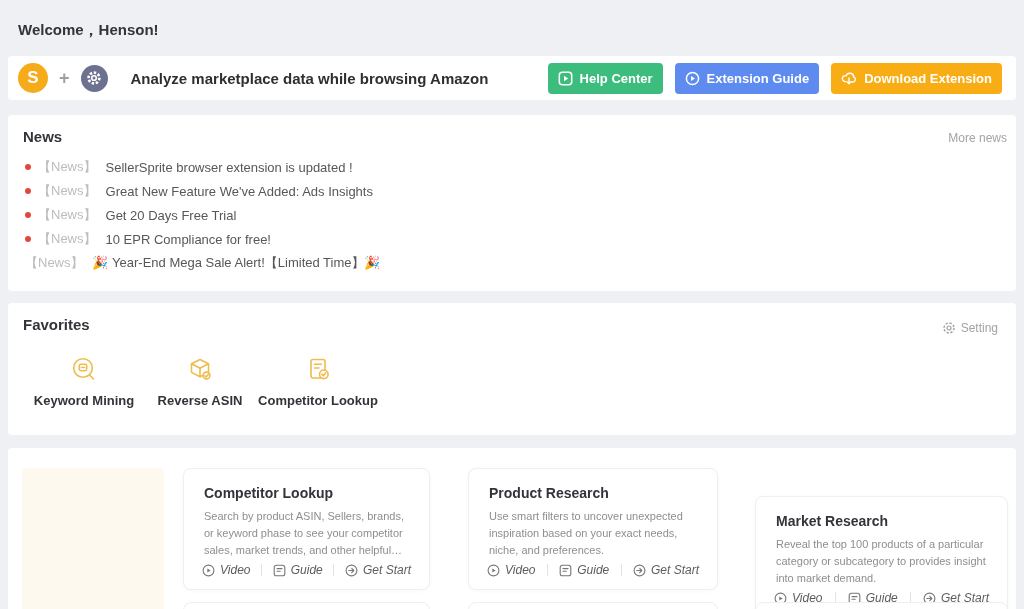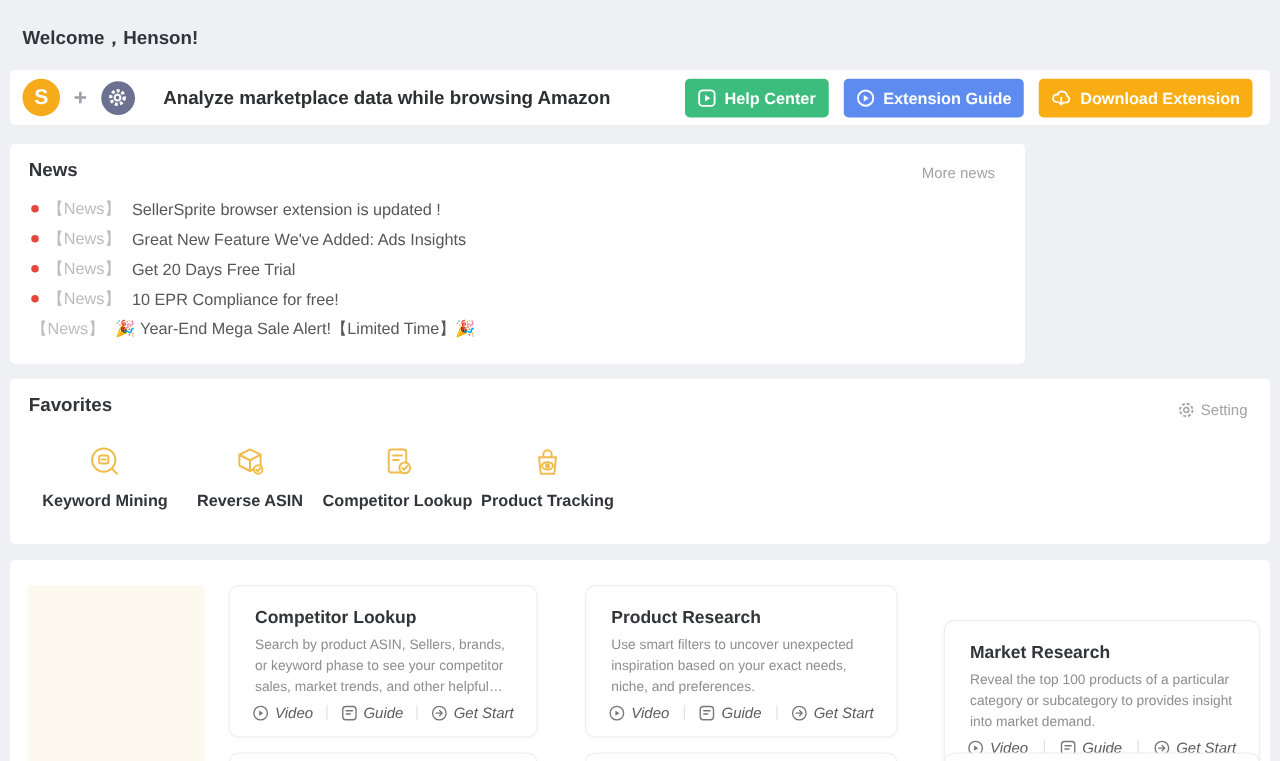--- a/index.html
+++ b/index.html
@@ -24,24 +24,24 @@
   .header-title { margin-left:23px; font-size:15px; font-weight:bold; color:#2e2f33; }
   .btn-row { margin-left:auto; margin-right:14px; display:flex; gap:12px; }
   .hbtn { display:flex; align-items:center; gap:7px; border:none; cursor:pointer;
     color:#fff; font-size:13px; font-weight:bold; border-radius:4px;
     padding:8px 10px; font-family:inherit; }
   .hbtn.green { background:#3dbd7d; }
   .hbtn.blue { background:#5d8bf0;text-align:center; }
   .hbtn.orange { background:#f9ad14; }
 
   
-  .news-card { left:8px; top:115px; width:812px; height:176px; }
+  .news-card { left:8px; top:115px; width:1008px; height:176px; }
   .sec-title { position:absolute; left:15px; top:13px; font-size:15px;
     font-weight:bold; color:#33343a; }
-  .more-news { position:absolute; right:24px; top:16px; font-size:12px;
+  .more-news { position:absolute; right:9px; top:16px; font-size:12px;
     color:#a3a3a3; cursor:pointer; }
   .news-list { position:absolute; left:17px; top:40px; right:20px; }
   .news-row { display:flex; align-items:center; height:24px; font-size:13px; }
   .bullet { width:6px; height:6px; border-radius:50%; background:#e2483c;
     margin-right:7px; flex:0 0 auto; }
   .news-tag { color:#bcbcbc; margin-right:9px; white-space:nowrap; }
   .news-text { color:#575757; cursor:pointer; white-space:nowrap; }
 
   
   .fav-card { left:8px; top:303px; width:1008px; height:132px; }
@@ -196,31 +196,20 @@
         <svg width="30" height="30" viewBox="0 0 30 30" fill="none" stroke="#efbc4d" stroke-width="1.6" stroke-linecap="round" stroke-linejoin="round">
           <rect x="8" y="4.5" width="14" height="18.5" rx="2"></rect>
           <line x1="11.5" y1="9.3" x2="18.5" y2="9.3"></line>
           <line x1="11.5" y1="13" x2="16" y2="13"></line>
           <circle cx="20.8" cy="19.3" r="4.3" fill="#fff"></circle>
           <path d="M18.9 19.4 l1.4 1.4 2.4-2.9"></path>
         </svg>
       </span>
       <span class="fav-label">Competitor Lookup</span>
     </div>
-    <div class="fav-item w120">
-      <span>
-        <svg width="30" height="30" viewBox="0 0 30 30" fill="none" stroke="#efbc4d" stroke-width="1.6" stroke-linecap="round" stroke-linejoin="round">
-          <path d="M8.2 10.8 H21.8 L20.4 24 H9.6 Z"></path>
-          <path d="M11.7 10.8 V8.4 a3.3 3.3 0 0 1 6.6 0 V10.8"></path>
-          <ellipse cx="15" cy="17.6" rx="4.4" ry="2.9"></ellipse>
-          <circle cx="15" cy="17.6" r="1.2" fill="#efbc4d"></circle>
-        </svg>
-      </span>
-      <span class="fav-label">Product Tracking</span>
-    </div>
   </div>
 </div>
 
 <div class="card tools-card">
   <div class="promo-block"></div>
 
   <div class="tool-card c1">
     <div class="tool-title">Competitor Lookup</div>
     <div class="tool-desc">Search by product ASIN, Sellers, brands, or keyword phase to see your competitor sales, market trends, and other helpful information.</div>
     <div class="tool-footer">

